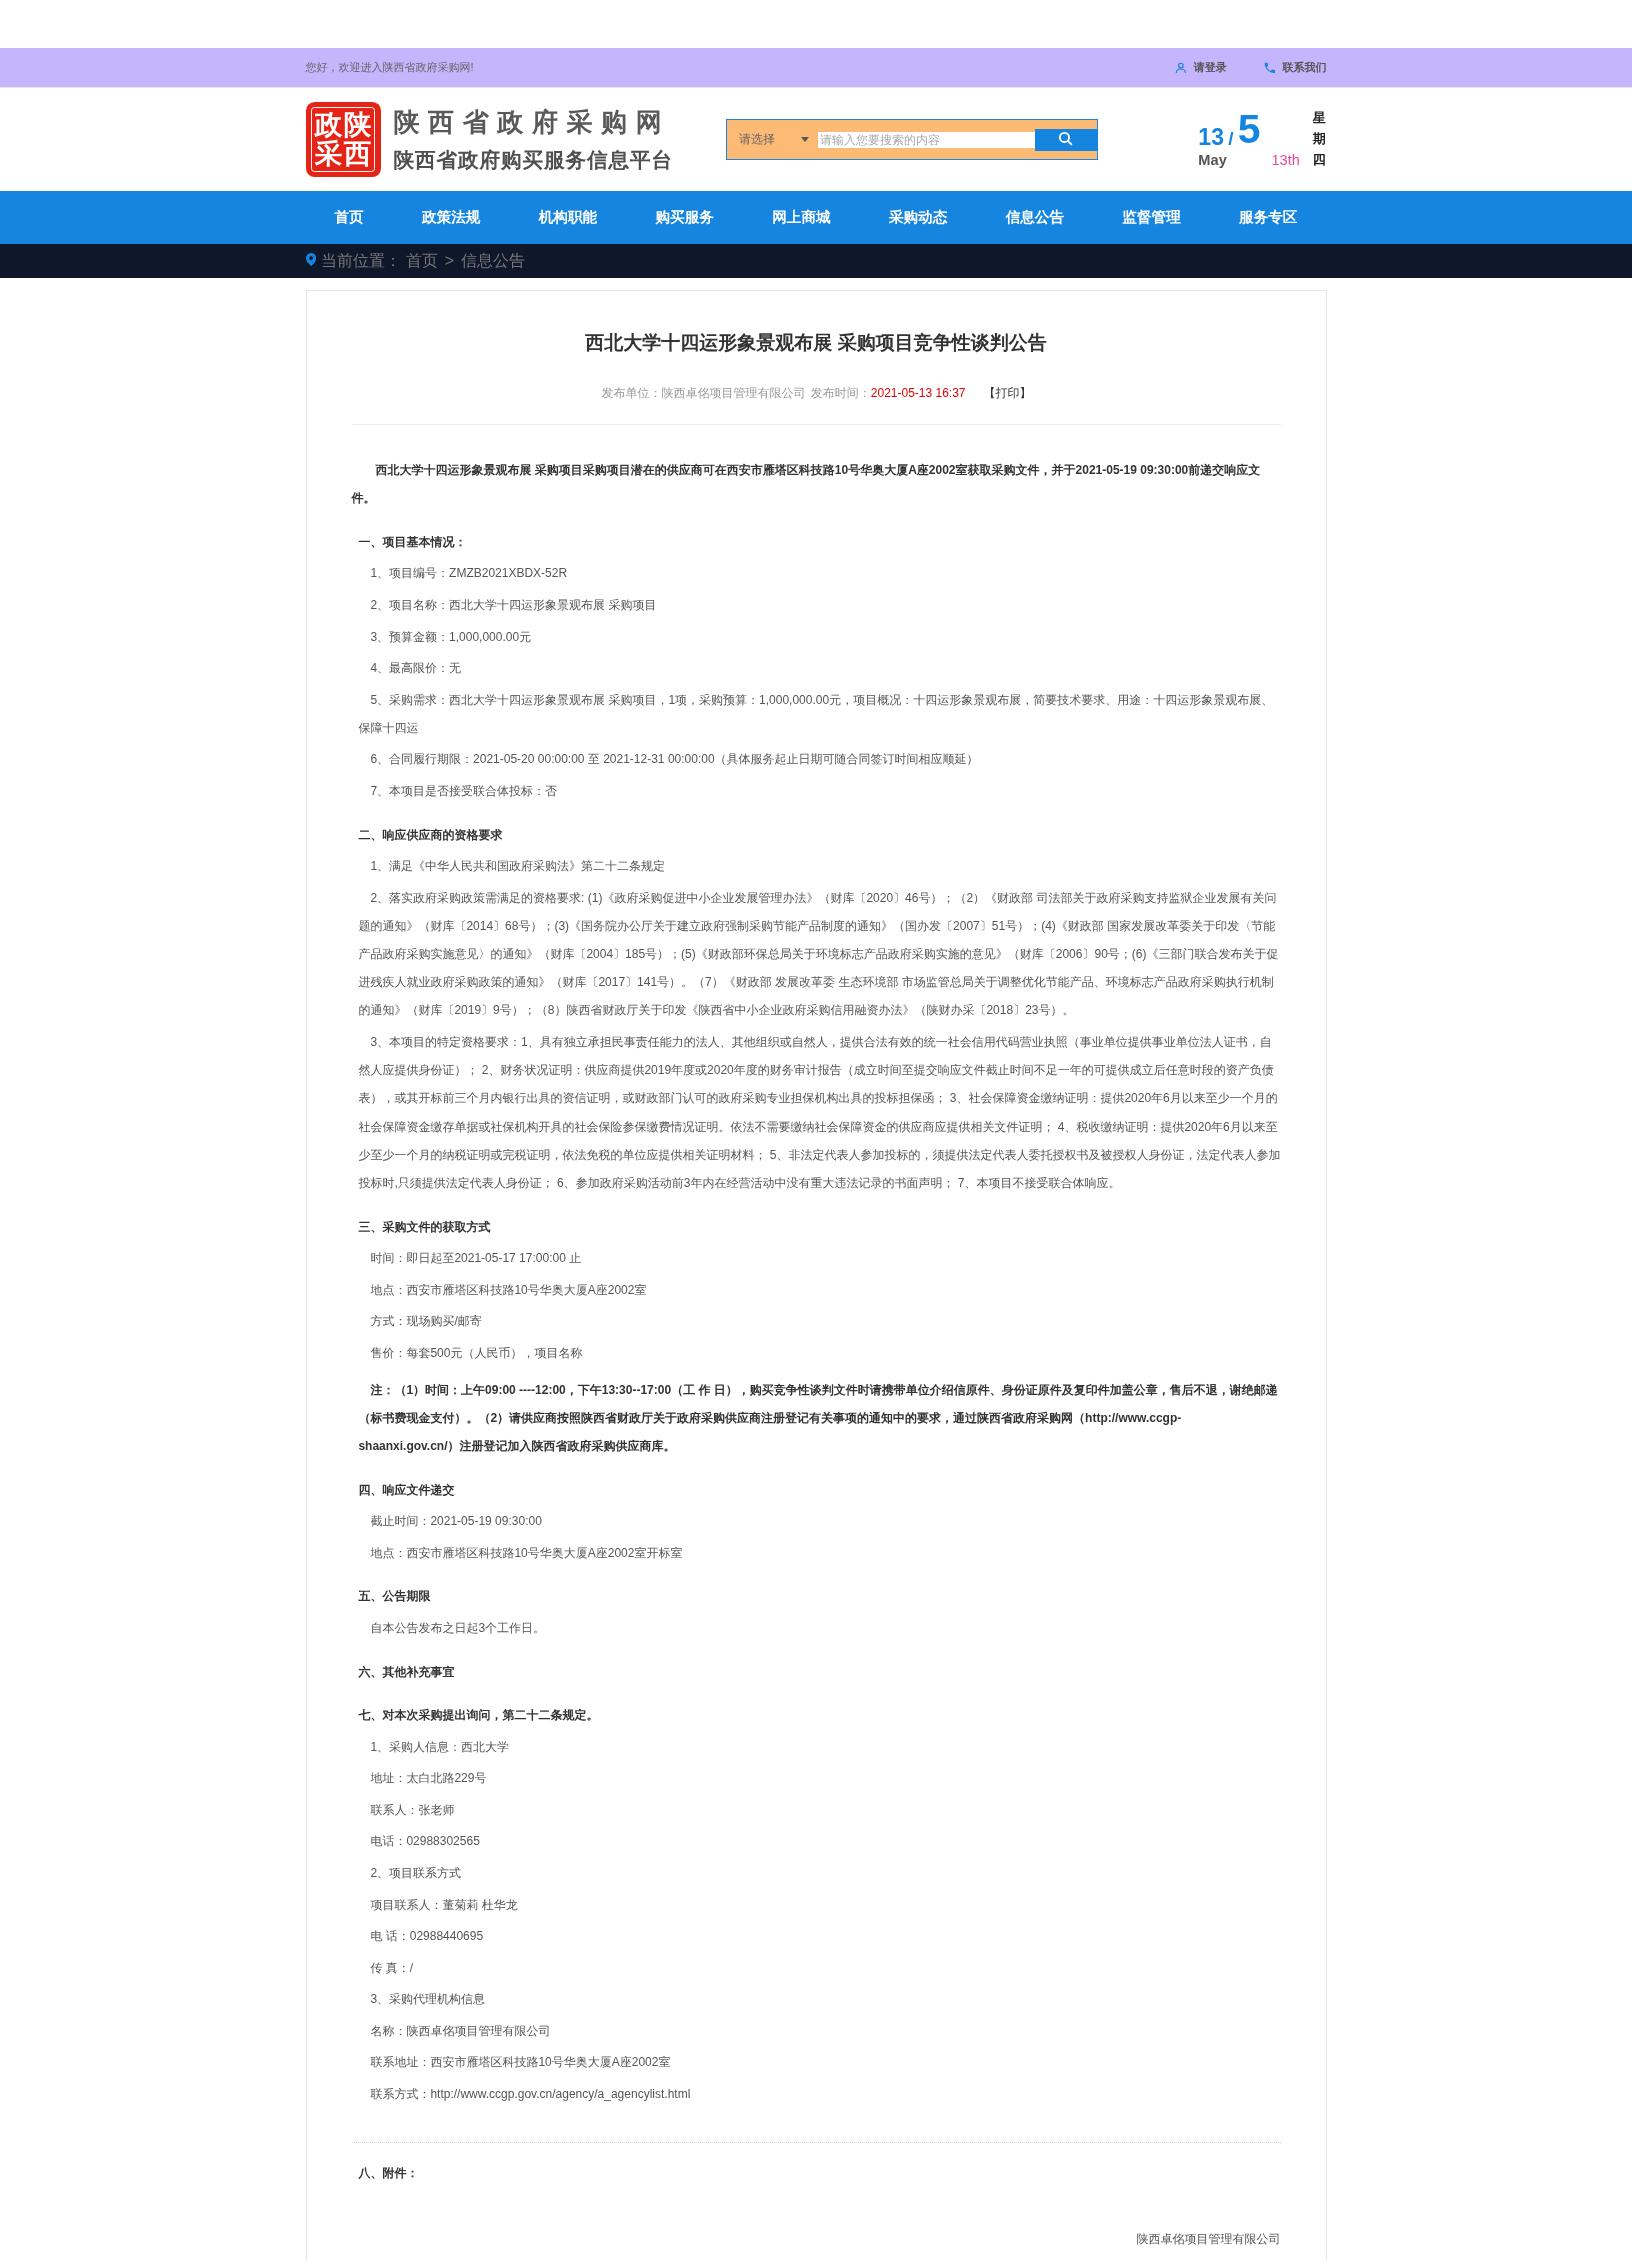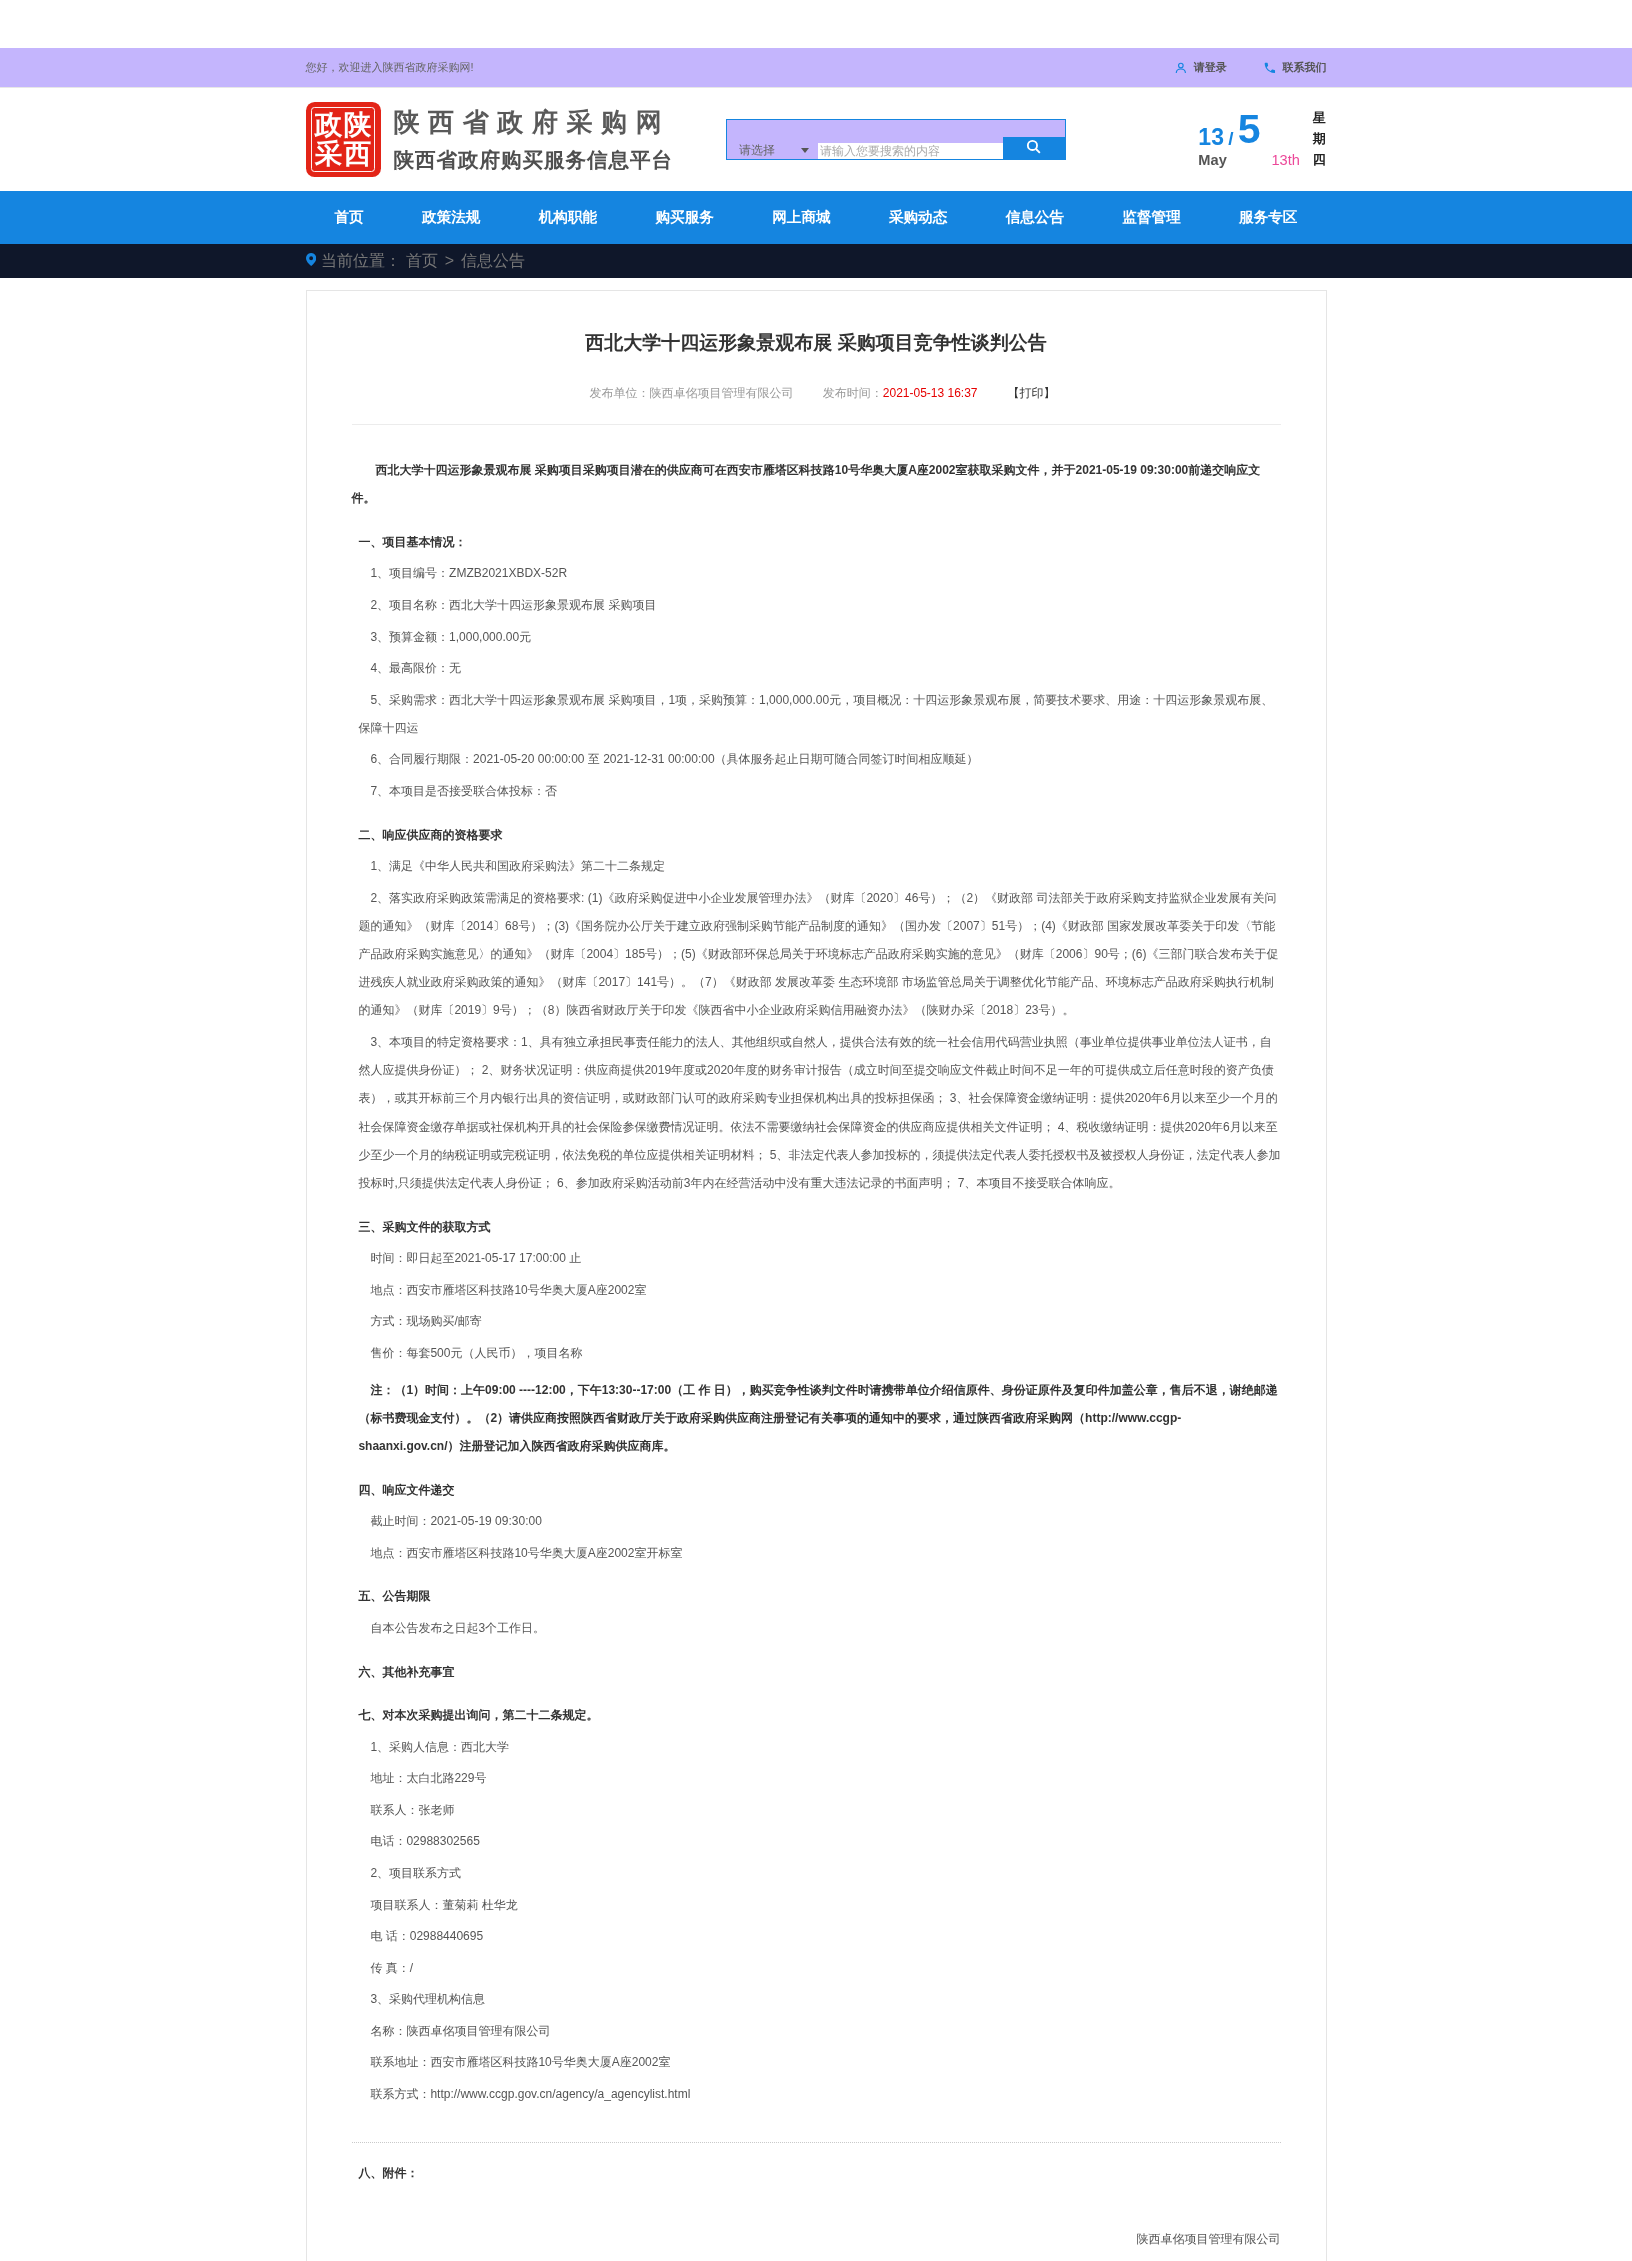--- a/index.html
+++ b/index.html
@@ -22,21 +22,21 @@
   .header { height:103px; background:#fff; }
   .header-inner { display:flex; align-items:center; height:100%; }
   .brand { display:flex; align-items:center; gap:13px; cursor:pointer; }
   .seal { position:relative; width:75px; height:75px; background:#e32417; border-radius:8.6px;
           display:grid; grid-template-columns:1fr 1fr; place-items:center; padding:8.6px; flex:none; }
   .seal::before { content:""; position:absolute; inset:5.1px; border:1.7px solid #fff; border-radius:3.4px; opacity:.95; }
   .seal span { position:relative; color:#fff; font-size:27.5px; font-weight:700; line-height:1; }
   .site-name { font-size:26px; font-weight:700; color:#595959; letter-spacing:8.6px; white-space:nowrap; }
   .site-sub  { font-size:20.6px; font-weight:700; color:#4f4f4f; letter-spacing:0.9px; margin-top:6px; white-space:nowrap; }
 
-  .search { margin-left:53px; width:340px; height:41px; border:1.7px solid #1585e0; display:flex; align-items:flex-end; background:#c4b5fd; }
+  .search { margin-left:53px; width:372px; height:41px; border:1.7px solid #1585e0; display:flex; align-items:center; background:#fdba74; }
   .search-select { width:91px; padding:0 8.6px 0 12px; font-size:12px; color:#666; display:flex; align-items:center; justify-content:space-between; cursor:pointer; flex:none; }
   .caret { width:0; height:0; border-left:4.3px solid transparent; border-right:4.3px solid transparent; border-top:5.1px solid #555; }
   .search-input { flex:1; border:none; outline:none; font-size:12px; color:#333; min-width:0; }
   .search-input::placeholder { color:#aaa; }
   .search-btn { width:62px; flex:none; background:#1585e0; border:0; display:flex; align-items:center; justify-content:center; cursor:pointer; }
 
   .datebox { margin-left:auto; display:flex; align-items:center; gap:12px; }
   .date-nums { color:#1585e0; font-weight:700; display:flex; align-items:flex-end; line-height:.9; }
   .d13 { font-size:23px; } .dsep { font-size:19px; margin:0 4.3px; } .d5 { font-size:41px; }
   .date-en { margin-top:5.1px; font-size:14.6px; white-space:nowrap; }
@@ -52,21 +52,21 @@
   .crumbbar { background:#0f172a; height:34px; font-size:16px; color:#777; }
   .crumb-inner { display:flex; align-items:center; gap:5.1px; height:100%; }
   .crumb-inner a { color:#777; text-decoration:none; cursor:pointer; }
   .crumb-sep { margin:0 1.7px; }
 
   
   .article { border:0.9px solid #e5e5e5; margin:12px 0 16.3px; padding:0 45px 53px; background:#fff; }
   .article-head { padding:39px 0 22px; border-bottom:0.9px solid #ececec; text-align:center; }
   .article-head h1 { font-size:19px; color:#333; font-weight:700; margin:0 0 29px; }
   .meta { font-size:12px; color:#999; }
-  .meta .grp { margin:0 13px; }
+  .meta .grp { margin:0 1px; }
   .time-red { color:#e60000; }
   .print { color:#333; margin-left:13.7px; text-decoration:none; cursor:pointer; }
 
   .article-body { padding-top:31px; font-size:12px; color:#555; line-height:2.35; }
   .intro { font-weight:700; color:#333; text-indent:2em; margin:0 0 10.3px; }
   .blk { margin:3.4px 0; }
   .blk.heading { font-weight:700; color:#333; margin:15.4px 0 3.4px 6.9px; }
   .blk.item { margin-left:6.9px; text-indent:12px; }
   .blk.note { margin:8.6px 0 3.4px 6.9px; text-indent:12px; font-weight:700; color:#333; }
   .blk.divider { border-top:0.9px dotted #c9c9c9; margin:34px 0 10.3px; height:0; }

